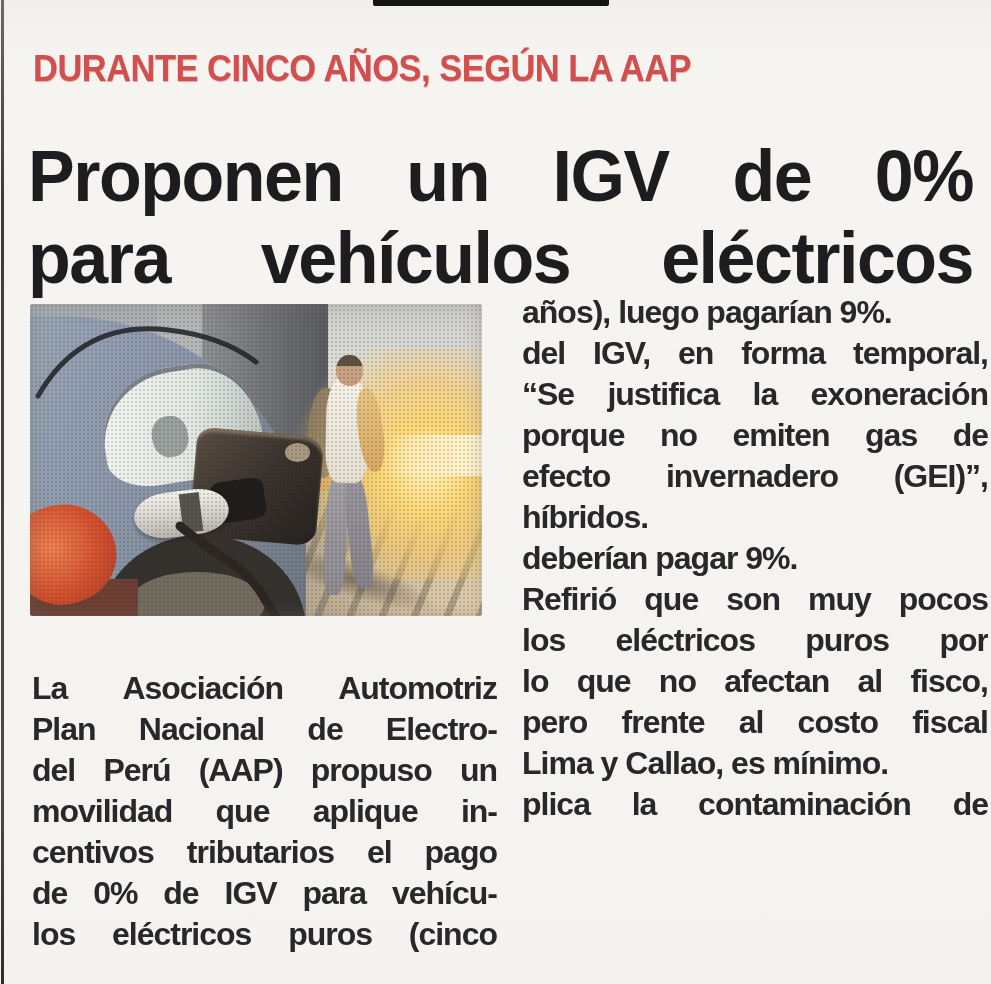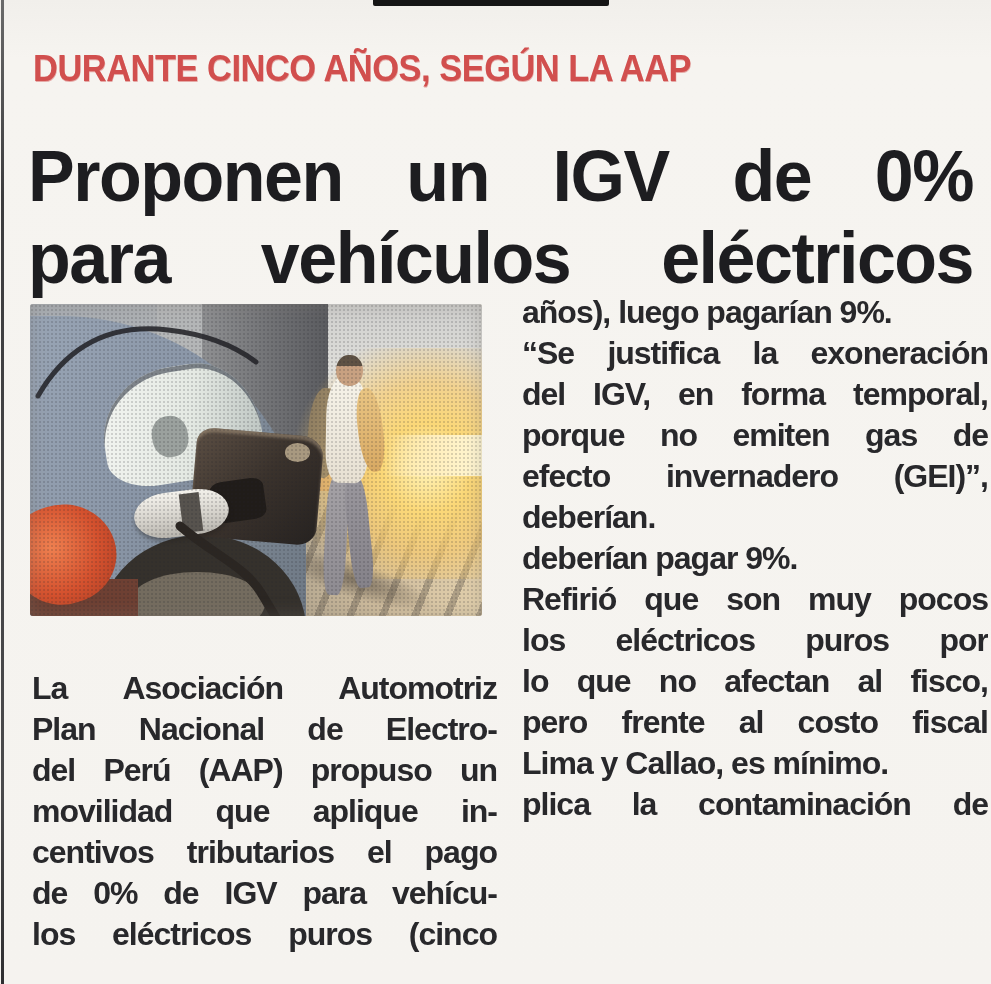--- a/index.html
+++ b/index.html
@@ -136,25 +136,25 @@
     <div class="line j">Plan Nacional de Electro-</div>
     <div class="line j">del Perú (AAP) propuso un</div>
     <div class="line j">movilidad que aplique in-</div>
     <div class="line j">centivos tributarios el pago</div>
     <div class="line j">de 0% de IGV para vehícu-</div>
     <div class="line j">los eléctricos puros (cinco</div>
   </div>
 
   <div class="col col-right" style="color: rgb(40, 40, 43);">
     <div class="line">años), luego pagarían 9%.</div>
+    <div class="line j">del IGV, en forma temporal,</div>
     <div class="line j">“Se justifica la exoneración</div>
-    <div class="line j">del IGV, en forma temporal,</div>
     <div class="line j">porque no emiten gas de</div>
     <div class="line j">efecto invernadero (GEI)”,</div>
-    <div class="line">deberían.</div>
+    <div class="line">híbridos.</div>
     <div class="line">deberían pagar 9%.</div>
     <div class="line j">Refirió que son muy pocos</div>
     <div class="line j">los eléctricos puros por</div>
     <div class="line j">lo que no afectan al fisco,</div>
     <div class="line j">pero frente al costo fiscal</div>
     <div class="line">Lima y Callao, es mínimo.</div>
     <div class="line j">plica la contaminación de</div>
   </div>
 
 </div>

